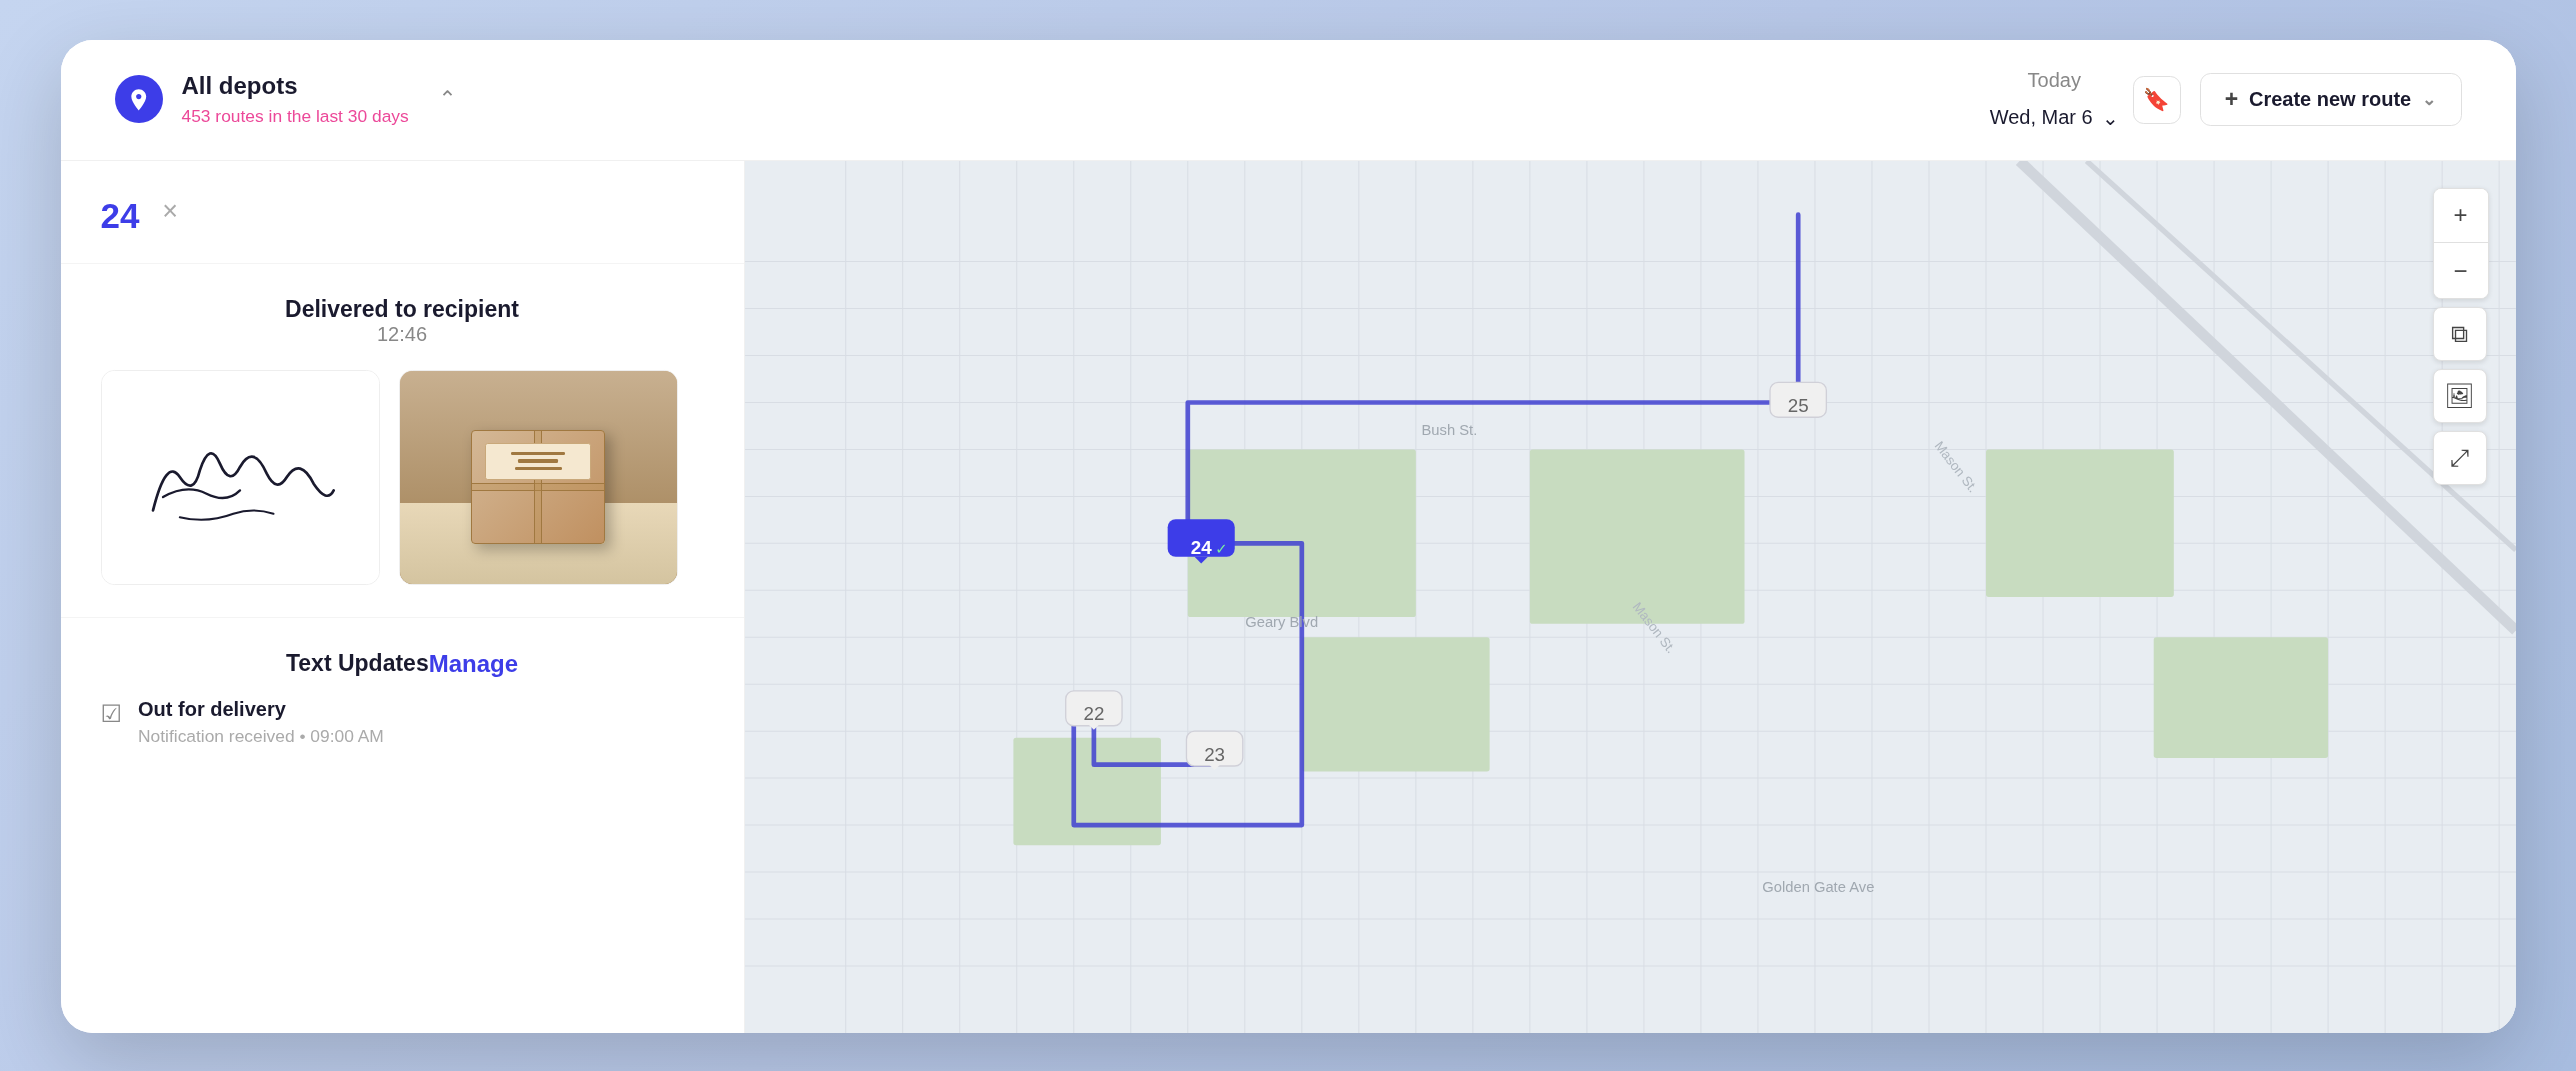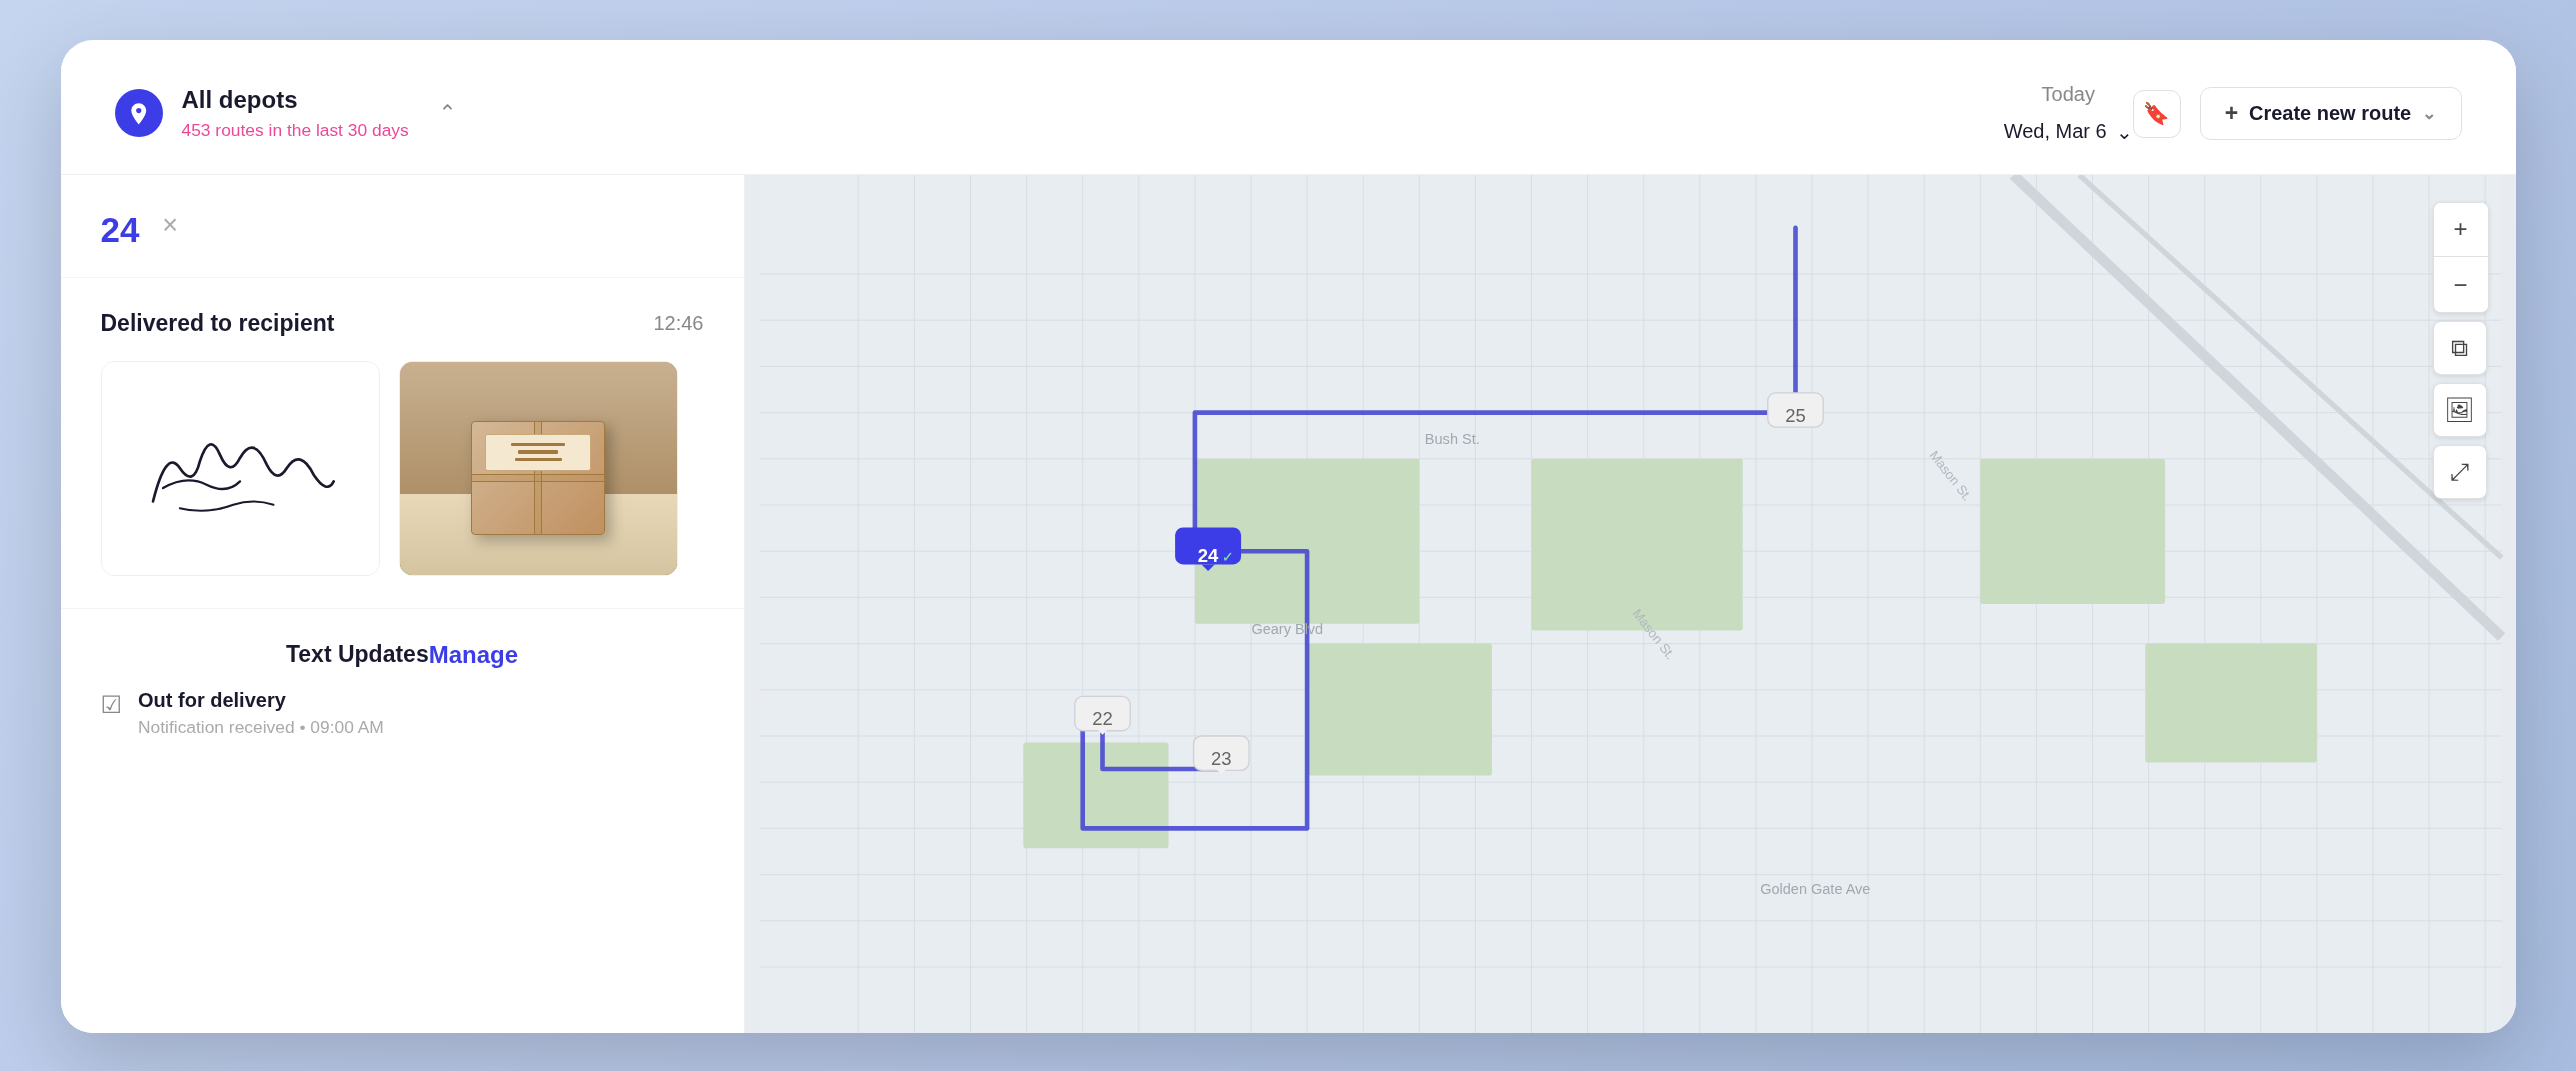--- a/index.html
+++ b/index.html
@@ -24,23 +24,22 @@
       box-shadow: 0 27px 81px rgba(0,0,0,0.18);
     }
     
     .header {
       height: 121px;
       background: #fff;
       border-bottom: 1.3px solid #f0f0f0;
       display: flex;
       align-items: center;
       padding: 0 54px;
-      gap: 0;
+      gap: 14px;
       flex-shrink: 0;
-      margin-top: 14px;
     }
     .header-left {
       display: flex;
       align-items: center;
       gap: 19px;
       flex: 1;
     }
     .depot-icon {
       width: 48px;
       height: 48px;
@@ -176,20 +175,21 @@
     
     .delivery-section {
       padding: 32px 40px;
       border-bottom: 1.3px solid #f4f4f4;
     }
     .delivery-header {
       display: flex;
       justify-content: space-between;
       align-items: center;
       margin-bottom: 24px;
+      flex-direction: column;
     }
     .delivery-title { font-size: 23px; font-weight: 700; color: #1a1a2e; }
     .delivery-time { font-size: 20px; color: #888; }
     .delivery-images {
       display: flex;
       gap: 19px;
     }
     .delivery-image {
       width: 279px;
       height: 215px;

